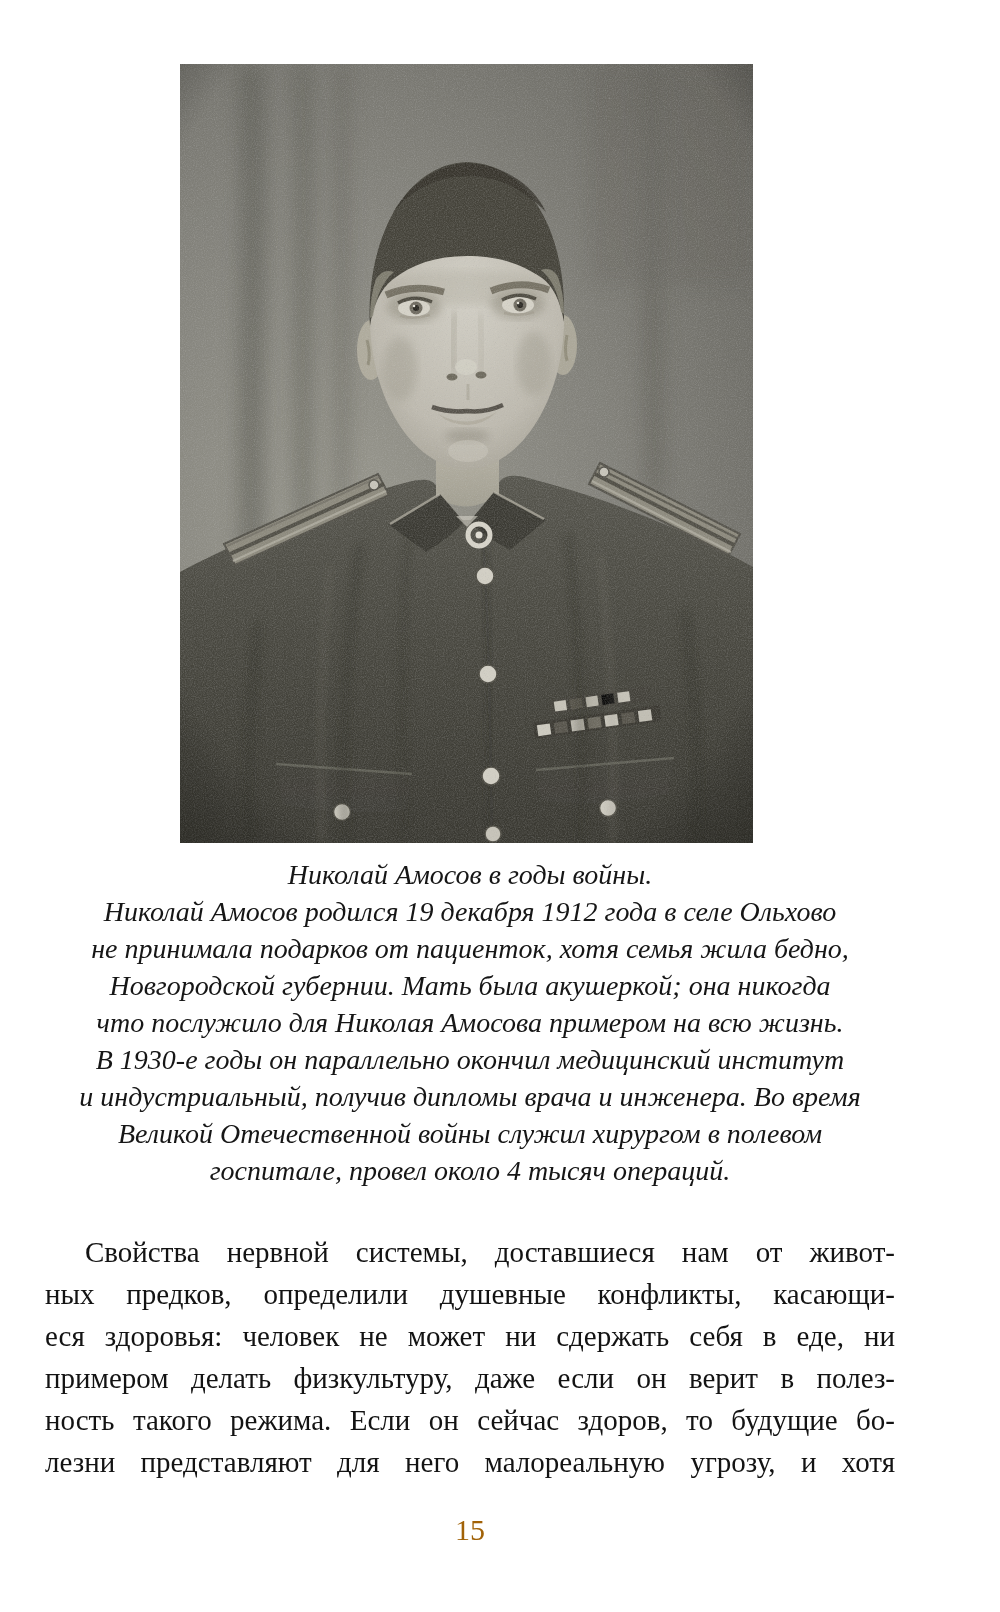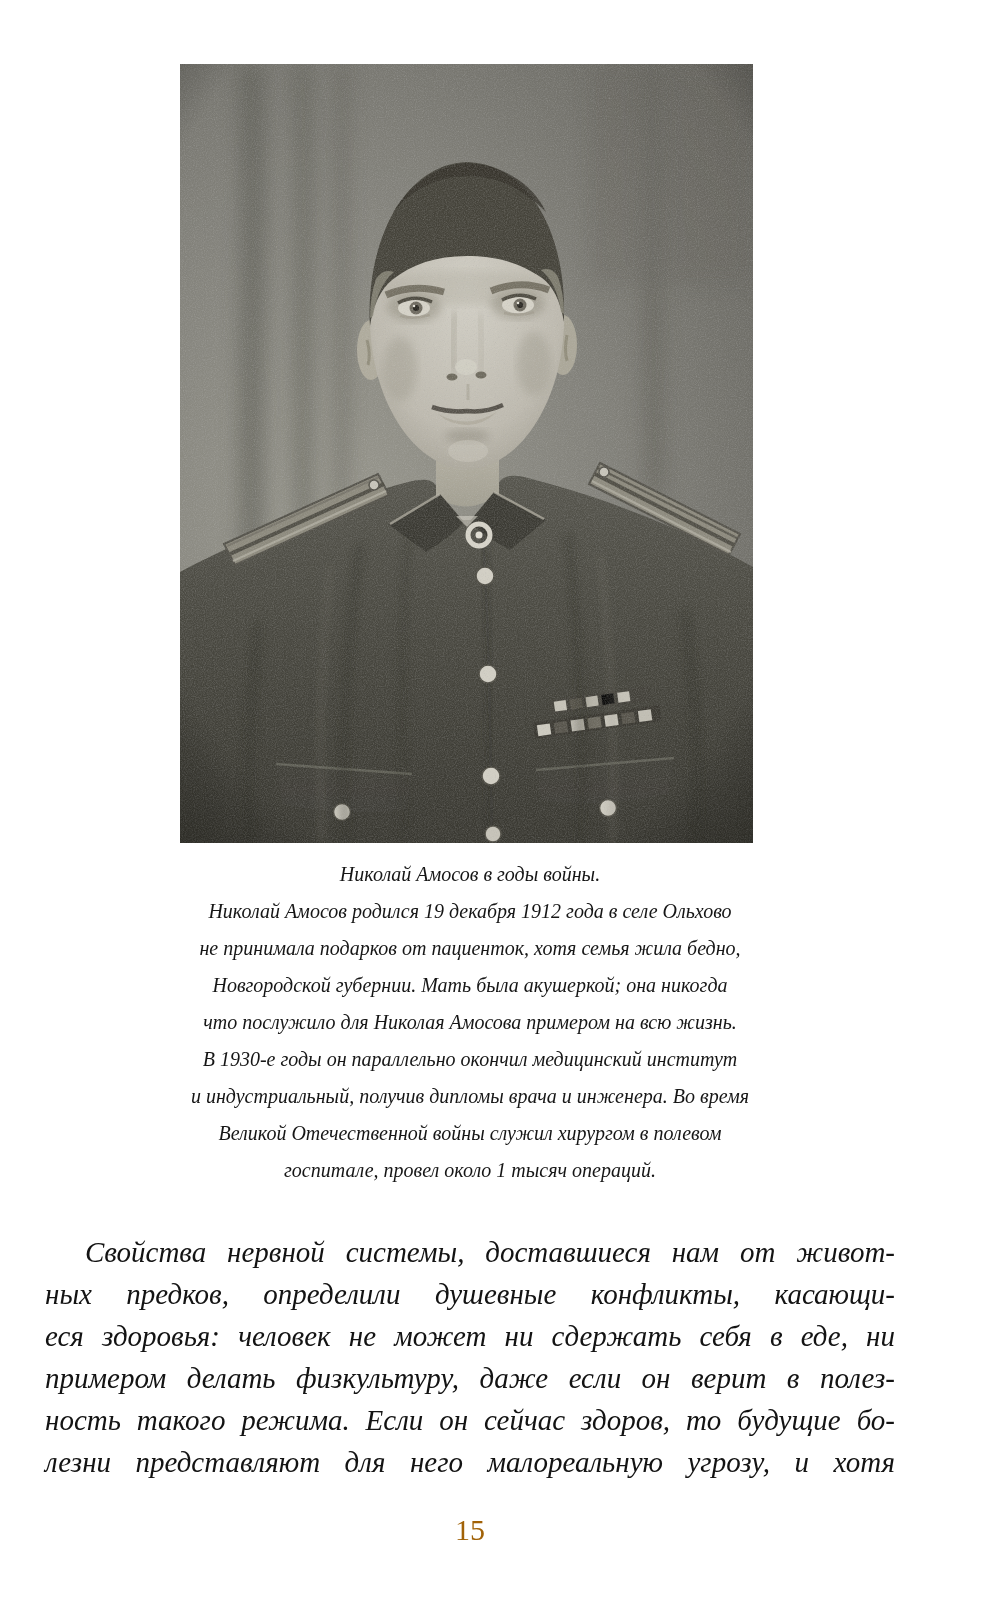--- a/index.html
+++ b/index.html
@@ -12,34 +12,33 @@
     overflow:hidden;
   }
   .photo {
     position:absolute; left:180px; top:64px;
     width:573px; height:779px;
   }
   .photo svg { display:block; width:573px; height:779px; }
   .caption {
     position:absolute; left:45px; top:856px; width:850px;
     font-style:italic;
-    font-size:20px; line-height:37px;
+    font-size:28px; line-height:37px;
     text-align:center;
     color:#161616;
   }
   .body-text {
     position:absolute; left:45px; top:1231px; width:850px;
     font-size:29px; line-height:42px;
     color:#131313;
   }
   .body-text .line {
     text-align:justify;
     text-align-last:justify;
     white-space:normal;
-    font-style:italic;
   }
   .body-text .line.first { padding-left:40px; }
   .page-number {
     position:absolute; left:45px; top:1511px; width:850px;
     font-size:30px; line-height:38px;
     text-align:center;
     color:#a16207;
   }
 </style>
 </head>
@@ -222,21 +221,21 @@
 
   <div class="caption">
     <div>Николай Амосов в годы войны.</div>
     <div>Николай Амосов родился 19 декабря 1912 года в селе Ольхово</div>
     <div>не принимала подарков от пациенток, хотя семья жила бедно,</div>
     <div>Новгородской губернии. Мать была акушеркой; она никогда</div>
     <div>что послужило для Николая Амосова примером на всю жизнь.</div>
     <div>В 1930-е годы он параллельно окончил медицинский институт</div>
     <div>и индустриальный, получив дипломы врача и инженера. Во время</div>
     <div>Великой Отечественной войны служил хирургом в полевом</div>
-    <div>госпитале, провел около 1 тысяч операций.</div>
+    <div>госпитале, провел около 4 тысяч операций.</div>
   </div>
 
   <div class="body-text">
     <div class="line first">Свойства нервной системы, доставшиеся нам от живот-</div>
     <div class="line">ных предков, определили душевные конфликты, касающи-</div>
     <div class="line">еся здоровья: человек не может ни сдержать себя в еде, ни</div>
     <div class="line">примером делать физкультуру, даже если он верит в полез-</div>
     <div class="line">ность такого режима. Если он сейчас здоров, то будущие бо-</div>
     <div class="line">лезни представляют для него малореальную угрозу, и хотя</div>
   </div>

